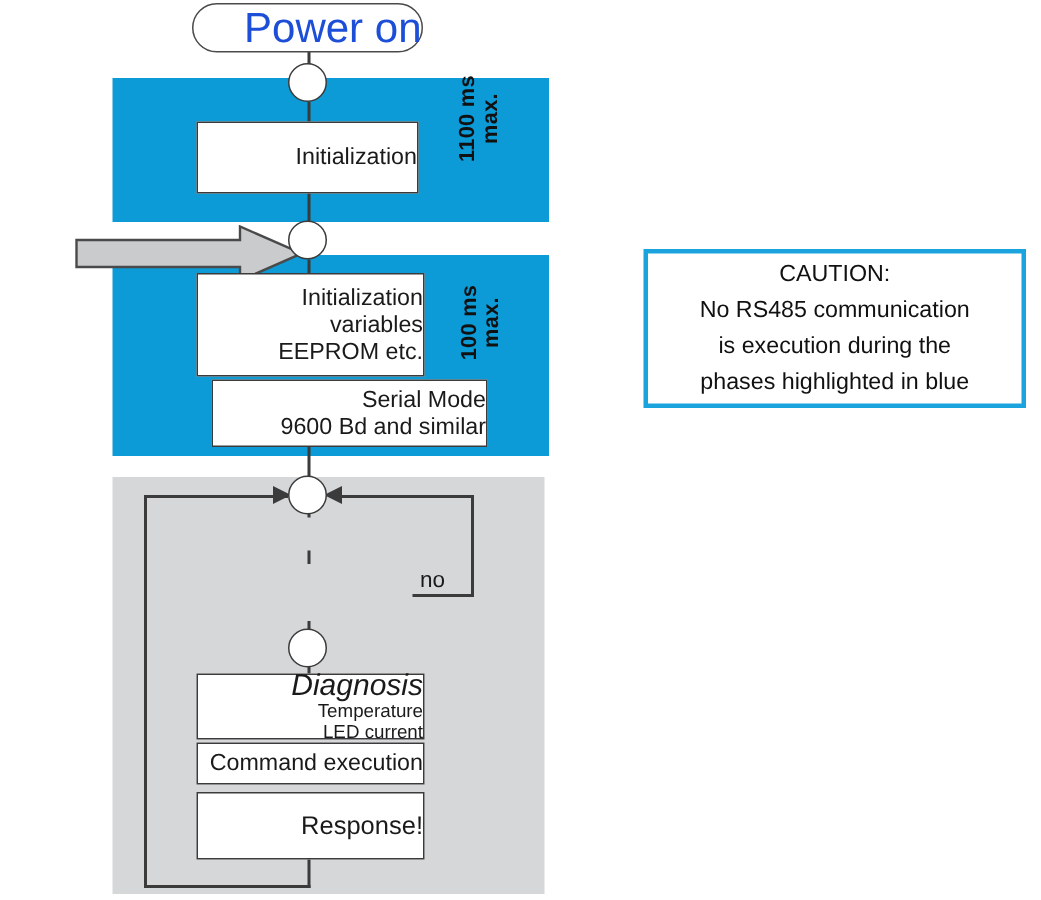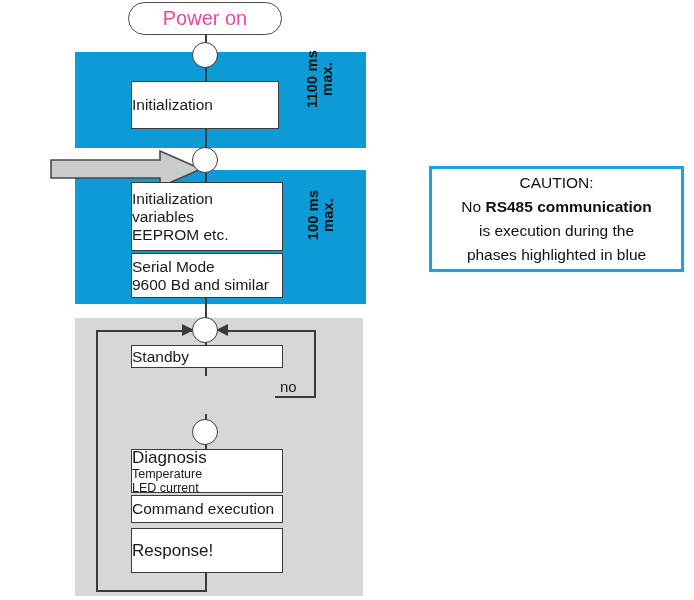--- a/index.html
+++ b/index.html
@@ -60,44 +60,44 @@
   .duration-label .dl-line { display:block; }
 
   
   .node-box {
     position: absolute;
     background: #ffffff;
     border: 1.6px solid #3b3b3b;
     box-sizing: border-box;
     display: flex;
     flex-direction: column;
-    align-items: flex-start;
+    align-items: flex-end;
     justify-content: center;
     color: #1a1a1a;
     text-align: center;
   }
   .node-box .ln-main {
     font-size: 15.5px;
     line-height: 18px;
   }
   .node-box .ln-sub {
     font-size: 12.5px;
     line-height: 14px;
   }
   .terminator {
     position: absolute;
     background: #ffffff;
     border: 1.6px solid #4a4a4a;
     border-radius: 999px;
     box-sizing: border-box;
     display: flex;
     align-items: center;
-    justify-content: center;
-    font-size: 20px;
-    color: #ec4899;
+    justify-content: flex-end;
+    font-size: 28px;
+    color: #1d4ed8;
   }
   .connector-dot {
     position: absolute;
     width: 26px; height: 26px;
     border-radius: 50%;
     background: #ffffff;
     border: 1.6px solid #3b3b3b;
     box-sizing: border-box;
     z-index: 5;
   }
@@ -160,21 +160,21 @@
     box-sizing: border-box;
     display: flex;
     flex-direction: column;
     align-items: center;
     justify-content: center;
     color: #111111;
     font-size: 15.5px;
     line-height: 24px;
     text-align: center;
   }
-  .caution-box b { font-weight: bold; }
+  .caution-box b { font-weight: normal; }
 </style>
 </head>
 <body>
 
 <div id="stage">
 
   <div class="band band-blue-1"></div>
   <div class="band band-blue-2"></div>
   <div class="band band-gray"></div>
 
@@ -238,33 +238,30 @@
   <div class="node-box" style="left:131px; top:81px; width:148px; height:48px;">
     <span class="ln-main">Initialization</span>
   </div>
 
   <div class="node-box" style="left:131px; top:182px; width:152px; height:69px;">
     <span class="ln-main">Initialization</span>
     <span class="ln-main">variables</span>
     <span class="ln-main">EEPROM etc.</span>
   </div>
 
-  <div class="node-box" style="left:131px; top:253px; width:152px; height:45px;">
+  <div class="node-box" style="left:141px; top:253px; width:184px; height:45px;">
     <span class="ln-main">Serial Mode</span>
     <span class="ln-main">9600 Bd and similar</span>
   </div>
 
-  <div class="node-box" style="left:131px; top:345px; width:152px; height:23px;">
-    <span class="ln-main">Standby</span>
-  </div>
 
   <span class="edge-label" style="left:280px; top:378px;">no</span>
 
   <div class="node-box" style="left:131px; top:449px; width:152px; height:44px;">
-    <span class="ln-main" style="font-size:17px; line-height:19px;">Diagnosis</span>
+    <span class="ln-main" style="font-size:20px; line-height:19px;font-style:italic;">Diagnosis</span>
     <span class="ln-sub">Temperature</span>
     <span class="ln-sub">LED current</span>
   </div>
 
   <div class="node-box" style="left:131px; top:495px; width:152px; height:28px;">
     <span class="ln-main">Command execution</span>
   </div>
 
   <div class="node-box" style="left:131px; top:528px; width:152px; height:45px;">
     <span class="ln-main" style="font-size:17px;">Response!</span>

